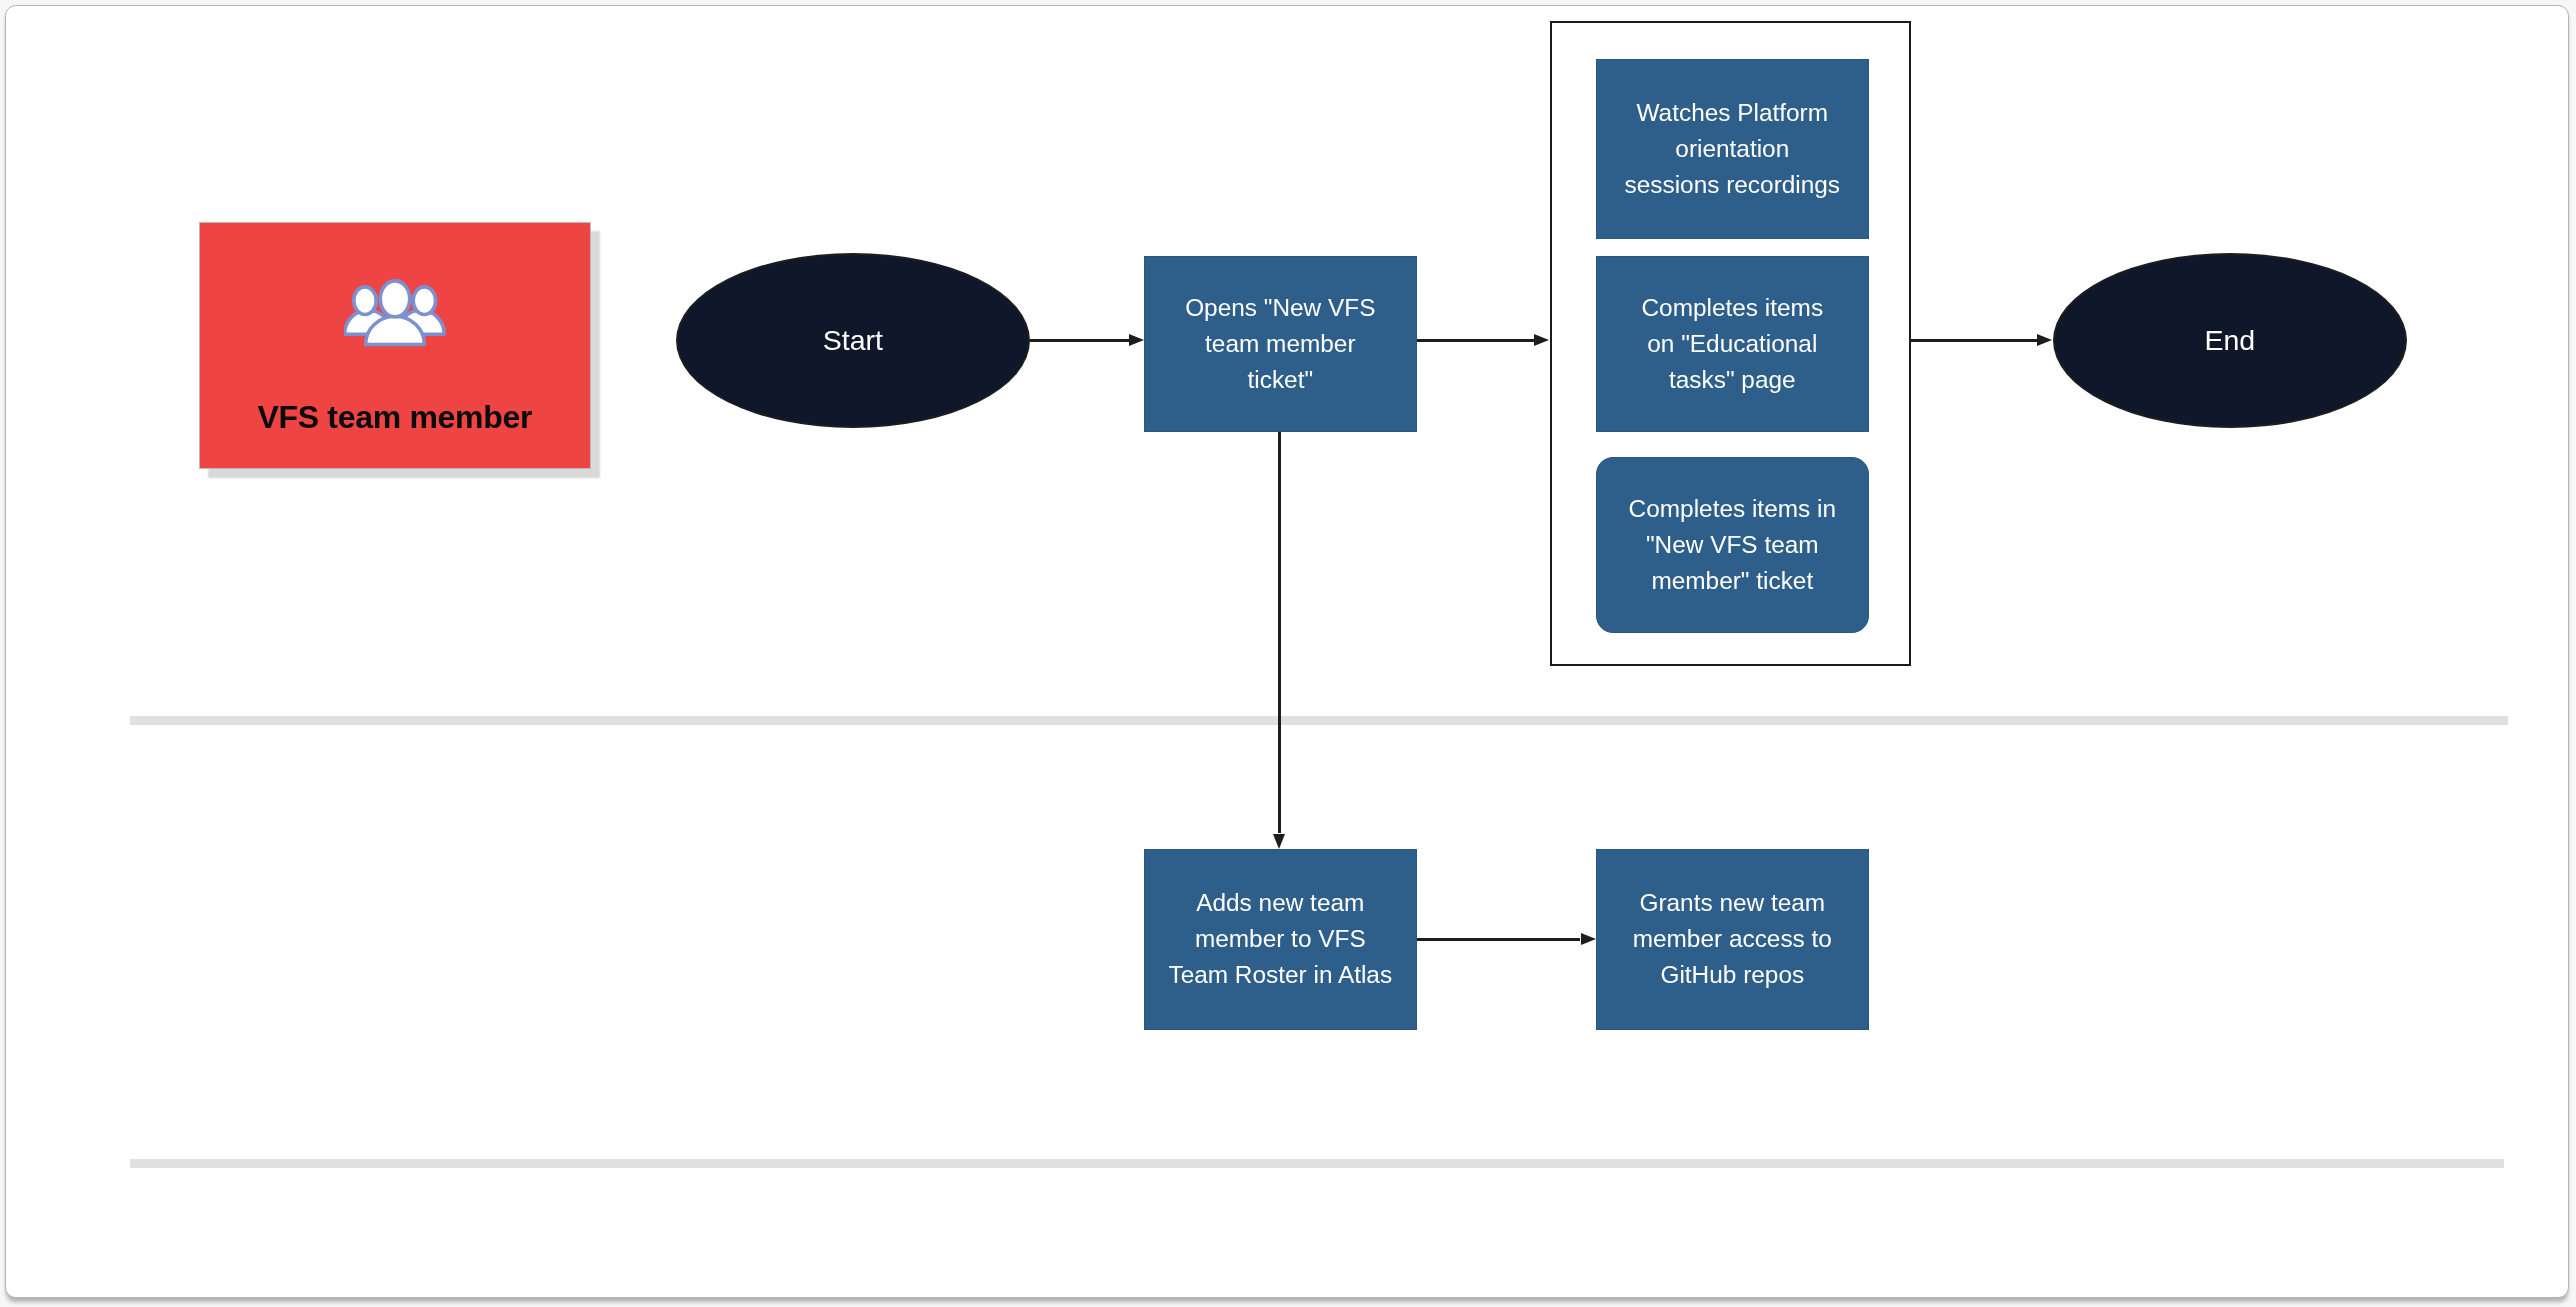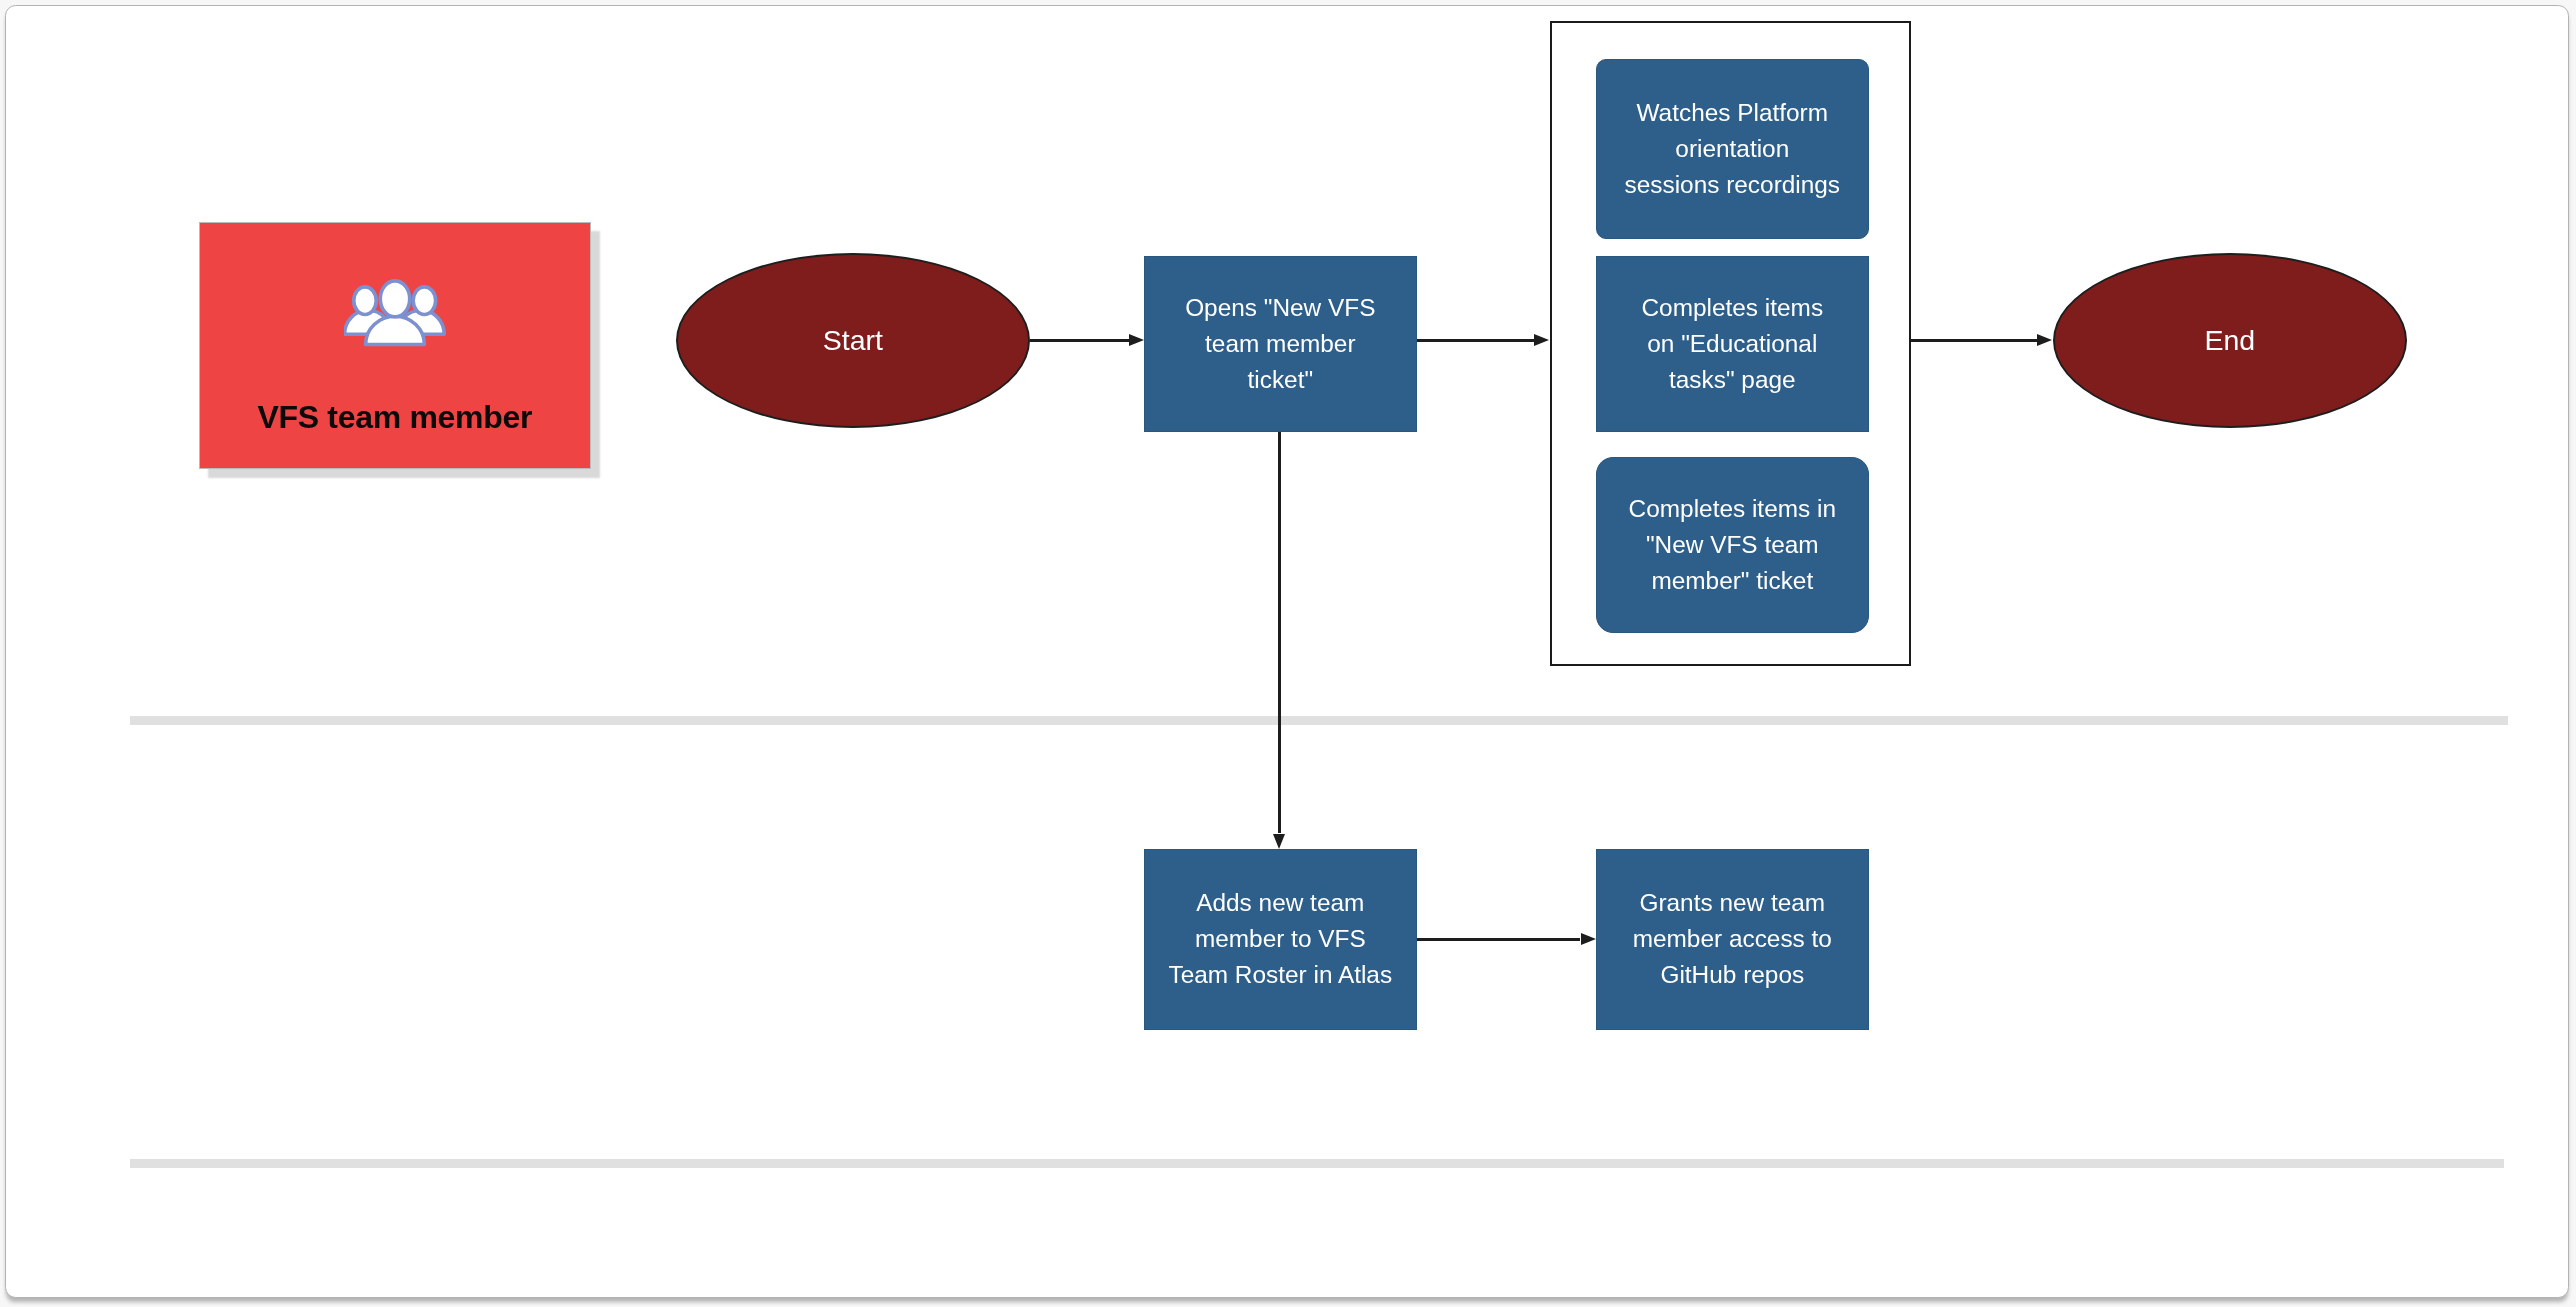--- a/index.html
+++ b/index.html
@@ -52,21 +52,21 @@
     text-align: center;
     font-size: 32px;
     font-weight: bold;
     color: #0b0b0b;
     letter-spacing: -0.3px;
   }
   .terminal-ellipse {
     position: absolute;
     width: 354px;
     height: 175px;
-    background: #7f1d1d;
+    background: #0f172a;
     border: 2.4px solid #1e1e1e;
     border-radius: 50%;
     box-sizing: border-box;
     display: flex;
     align-items: center;
     justify-content: center;
     color: #ffffff;
     font-size: 28.5px;
   }
   .process-box {
@@ -148,21 +148,21 @@
   </div>
 
   <div class="process-box" style="left:1138px; top:250px; height:176px;">
     <span class="label">Opens "New VFS
 team member
 ticket"</span>
   </div>
 
   <div class="group-container"></div>
 
-  <div class="process-box" style="left:1590px; top:53px; height:180px;border-radius:10px;">
+  <div class="process-box" style="left:1590px; top:53px; height:180px;">
     <span class="label">Watches Platform
 orientation
 sessions recordings</span>
   </div>
   <div class="process-box" style="left:1590px; top:250px; height:176px;">
     <span class="label">Completes items
 on "Educational
 tasks" page</span>
   </div>
   <div class="process-box" style="left:1590px; top:451px; height:176px;border-radius:17px;">

